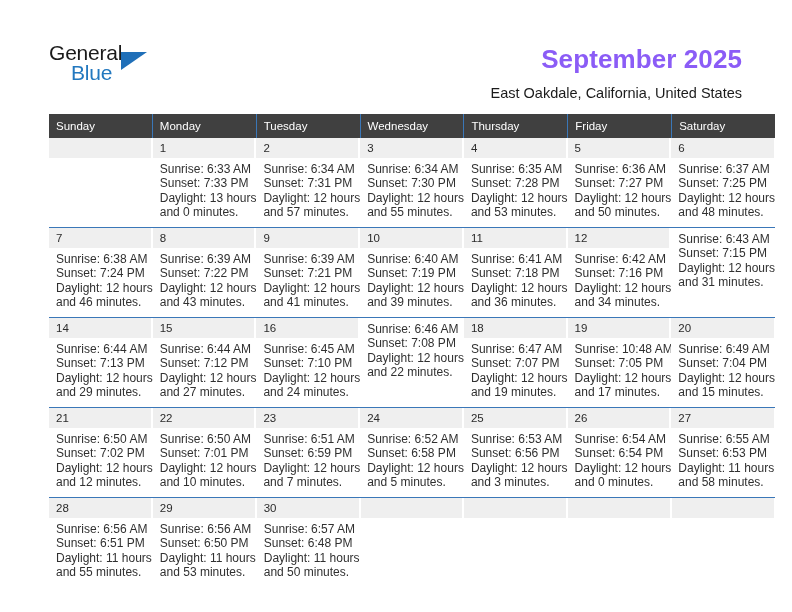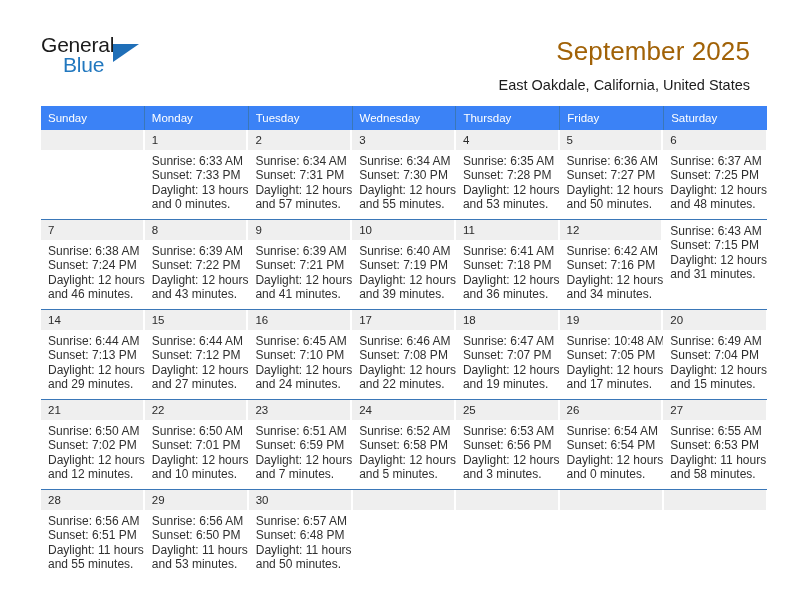--- a/index.html
+++ b/index.html
@@ -7,21 +7,21 @@
     width: 792px;
     height: 612px;
     background: #ffffff;
     font-family: "Liberation Sans", sans-serif;
     color: #000000;
   }
   .page {
     position: relative;
     width: 792px;
     height: 612px;
-    padding: 8px;
+    padding: 16px;
   }
 
   
   .top {
     display: flex;
     align-items: flex-start;
     justify-content: space-between;
     padding: 26px 34px 0 33px;
     height: 98px;
   }
@@ -55,40 +55,40 @@
     height: 0;
     border-left: 26px solid #1f6fb8;
     border-bottom: 18px solid transparent;
   }
   .titles {
     text-align: right;
     padding-top: 2px;
   }
   .cal-title {
     font-size: 26px;
-    font-weight: normal;
-    color: #a16207;
+    font-weight: bold;
+    color: #8b5cf6;
     line-height: 30px;
     letter-spacing: 0.1px;
   }
   .cal-sub {
     font-size: 14.5px;
     color: #1b1b1b;
     margin-top: 11px;
     line-height: 17px;
   }
 
   
   .calendar {
     margin: 0 33px;
     width: 726px;
   }
   .dow-row {
     display: flex;
-    background: #3b82f6;
+    background: #404040;
   }
   .dow {
     flex: 1 1 0;
     color: #ffffff;
     font-size: 11.5px;
     padding: 5px 0 5px 7px;
     line-height: 14px;
     border-right: 1px solid #3a77b8;
   }
   .dow:last-child { border-right: none; }
@@ -305,21 +305,20 @@
           <div class="cell">
             <div class="daynum">16</div>
             <div class="info">
               <div>Sunrise: 6:45 AM</div>
               <div>Sunset: 7:10 PM</div>
               <div>Daylight: 12 hours</div>
               <div>and 24 minutes.</div>
             </div>
           </div>
           <div class="cell">
-            <div class="daynum">17</div>
             <div class="info">
               <div>Sunrise: 6:46 AM</div>
               <div>Sunset: 7:08 PM</div>
               <div>Daylight: 12 hours</div>
               <div>and 22 minutes.</div>
             </div>
           </div>
           <div class="cell">
             <div class="daynum">18</div>
             <div class="info">

